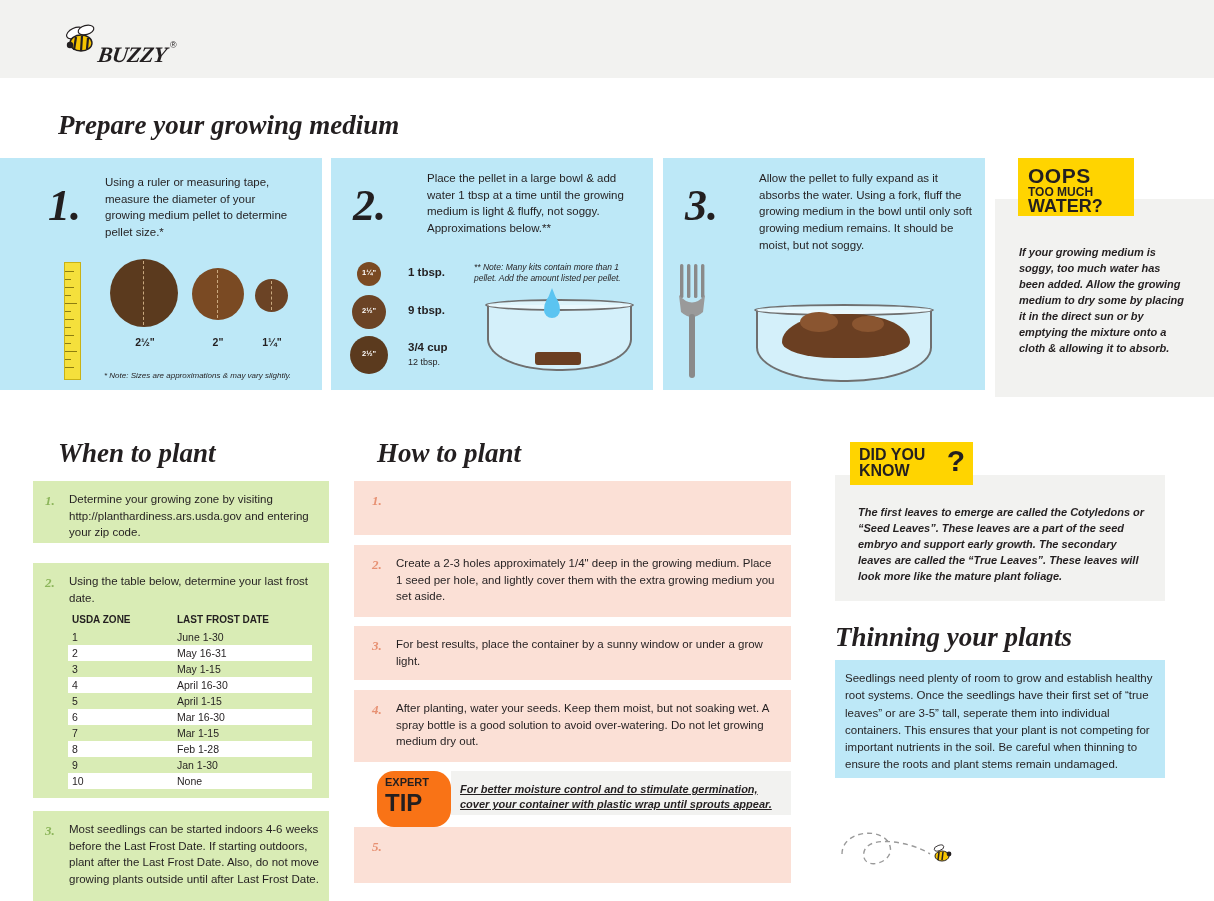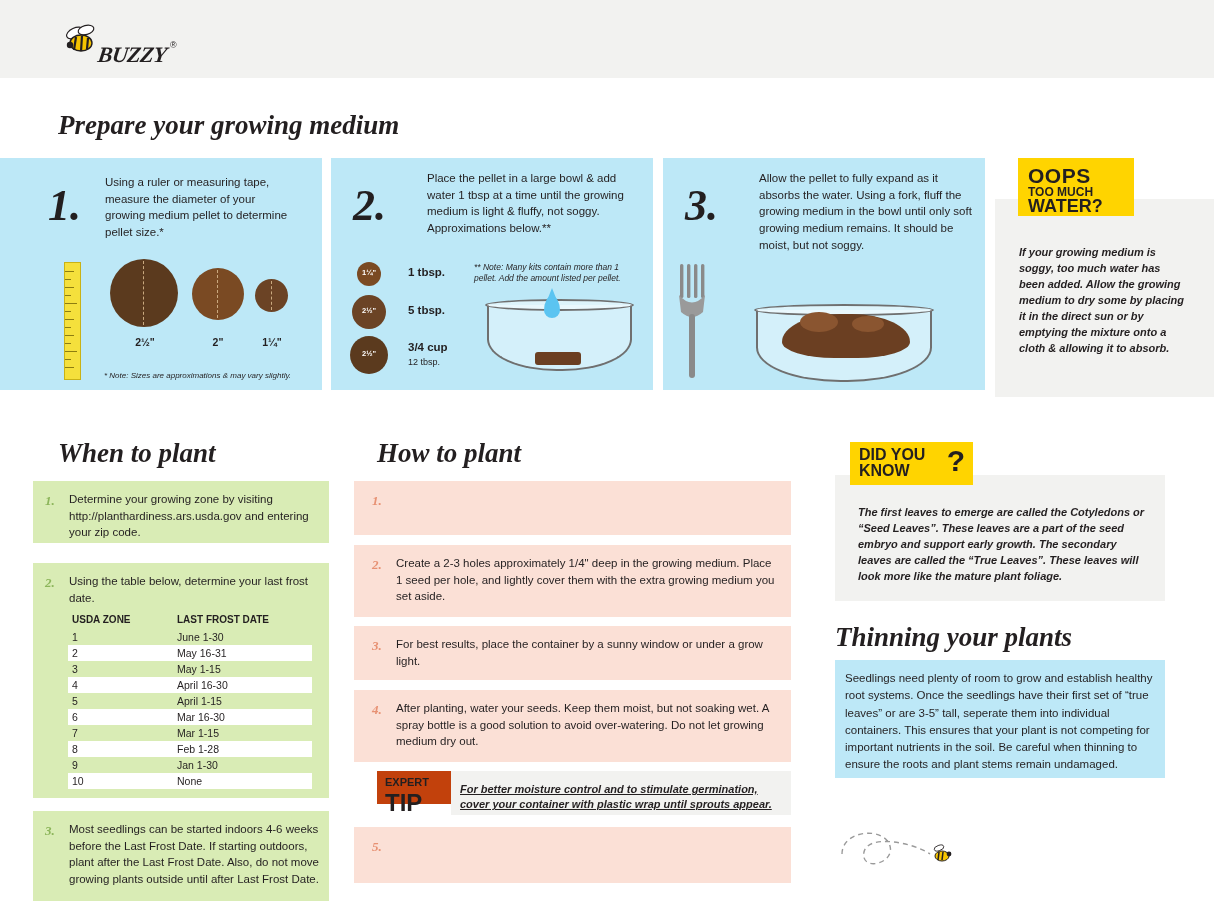--- a/index.html
+++ b/index.html
@@ -185,22 +185,23 @@
     position:absolute; left:835px; top:475px; width:330px; height:126px;
     background:#f2f2f0;
   }
   #dyk-text {
     position:absolute; left:858px; top:505px; width:290px;
     font-size:11px; font-style:italic; font-weight:bold; line-height:1.45;
   }
 
   
   #tip-badge {
-    position:absolute; left:377px; top:771px; width:74px; height:33px;
-    background:#c2410c;
+    position:absolute; left:377px; top:771px; width:74px; height:56px;
+    background:#f97316;
+    border-radius:17px;
   }
   #tip-badge .l1 {
     position:absolute; left:8px; top:5px; font-size:11px; font-weight:bold;
   }
   #tip-badge .l2 {
     position:absolute; left:8px; top:18px; font-size:24px; font-weight:bold;
   }
   #tip-panel {
     position:absolute; left:451px; top:771px; width:340px; height:44px;
     background:#f2f2f0;
@@ -277,21 +278,21 @@
   <div class="step-num" style="left:22px; top:22px;">2.</div>
   <div class="step-text" style="left:96px; top:12px; width:210px;">Place the pellet in a large bowl &amp; add water 1 tbsp at a time until the growing medium is light &amp; fluffy, not soggy. Approximations below.**</div>
 </div>
 
 <div class="pellet" style="left:357px; top:262px; width:24px; height:24px; background:#7a4a23;"></div>
 <div style="position:absolute; left:360px; top:268px; width:18px; text-align:center; font-size:7.5px; color:#fff; font-weight:bold;">1¼"</div>
 <div class="pellet-lbl" style="left:408px; top:266px;">1 tbsp.</div>
 
 <div class="pellet" style="left:352px; top:295px; width:34px; height:34px; background:#6b4325;"></div>
 <div style="position:absolute; left:356px; top:306px; width:26px; text-align:center; font-size:7.5px; color:#fff; font-weight:bold;">2½"</div>
-<div class="pellet-lbl" style="left:408px; top:304px;">5 tbsp.</div>
+<div class="pellet-lbl" style="left:408px; top:304px;">9 tbsp.</div>
 
 <div class="pellet" style="left:350px; top:336px; width:38px; height:38px; background:#5b3a1e;"></div>
 <div style="position:absolute; left:354px; top:349px; width:30px; text-align:center; font-size:7.5px; color:#fff; font-weight:bold;">2½"</div>
 <div class="pellet-lbl" style="left:408px; top:341px;">3/4 cup</div>
 <div class="pellet-sub" style="left:408px; top:357px;">12 tbsp.</div>
 
 <div class="note2" style="left:474px; top:262px; width:156px;">** Note: Many kits contain more than 1 pellet. Add the amount listed per pellet.</div>
 
 <div class="bowl" style="left:487px; top:305px; width:145px; height:66px;"></div>
 <div class="bowl-rim" style="left:485px; top:299px; width:149px;"></div>

